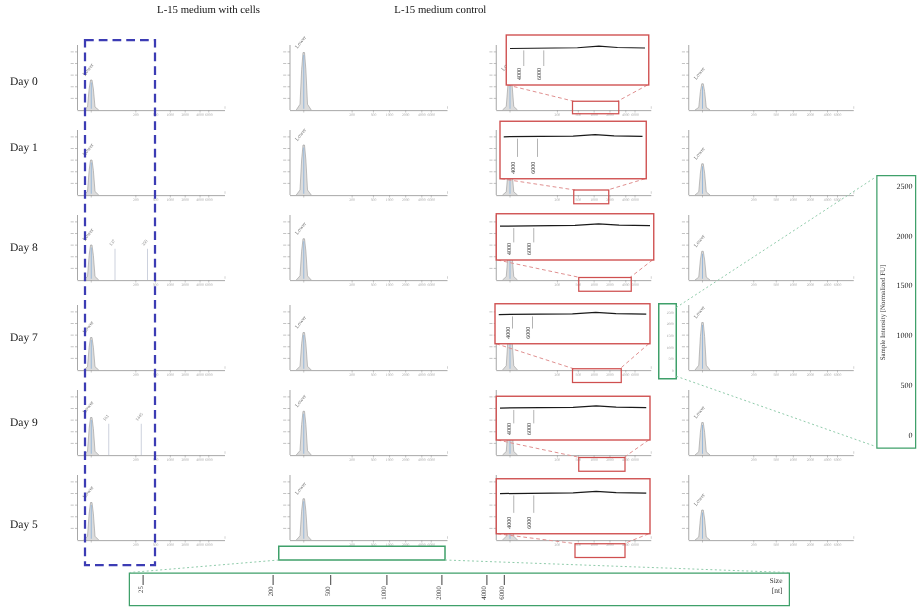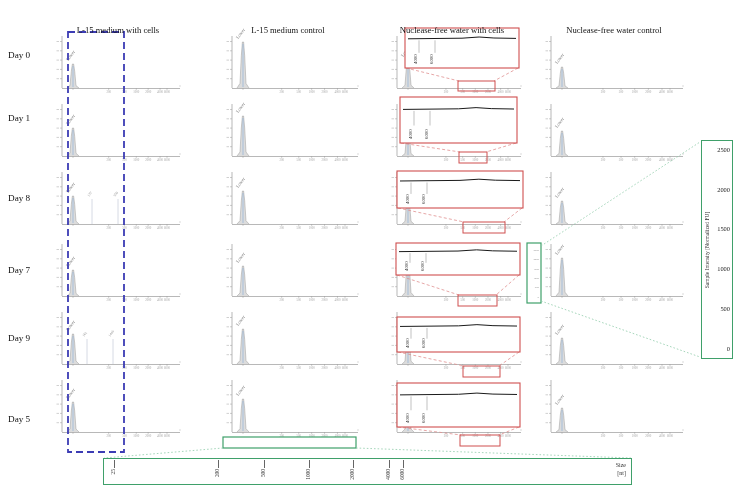--- a/index.html
+++ b/index.html
@@ -1,20 +1,20 @@
 <!DOCTYPE html>
 <html><head>
 <meta charset="utf-8">
 <style>
   html,body{margin:0;padding:0;background:#fff;}
   #fig{position:relative;width:735px;height:489px;background:#fff;overflow:hidden;
        font-family:"Liberation Serif",serif;color:#1a1a1a;}
   #fig-svg{position:absolute;left:0;top:0;}
   svg text{font-family:"Liberation Serif",serif;}
-  .col-h{position:absolute;top:2px;width:180px;text-align:center;font-size:8.6px;color:#111;margin-top:23px;}
+  .col-h{position:absolute;top:2px;width:180px;text-align:right;font-size:8.6px;color:#111;}
   .row-h{position:absolute;left:8px;width:36px;font-size:9.2px;color:#111;}
   
   .rbox{position:absolute;left:701px;top:140px;width:32px;height:219px;border:1.4px solid #3fa06a;
         background:#fff;box-sizing:border-box;}
   .rlabel{position:absolute;left:2px;top:50%;transform:translateY(-50%) rotate(180deg);
           writing-mode:vertical-rl;font-size:5.5px;color:#333;white-space:nowrap;}
   .rticks{position:absolute;right:2px;top:0;height:100%;display:flex;flex-direction:column;
           justify-content:space-between;box-sizing:border-box;padding:6px 0;text-align:right;}
   .rticks span{font-size:6.4px;color:#222;line-height:1;}
   
@@ -859,25 +859,23 @@
       <line x1="356" y1="448" x2="631" y2="458" stroke="#8fcbaa" stroke-width="0.8" stroke-dasharray="1.6 2"></line>
       <text x="539" y="251" font-size="2.8" fill="#9a9a9a" text-anchor="end">2500</text>
       <text x="539" y="260.3" font-size="2.8" fill="#9a9a9a" text-anchor="end">2000</text>
       <text x="539" y="269.6" font-size="2.8" fill="#9a9a9a" text-anchor="end">1500</text>
       <text x="539" y="278.9" font-size="2.8" fill="#9a9a9a" text-anchor="end">1000</text>
       <text x="539" y="288.2" font-size="2.8" fill="#9a9a9a" text-anchor="end">500</text>
       <text x="539" y="297.5" font-size="2.8" fill="#9a9a9a" text-anchor="end">0</text>
     </svg>
 
   <div class="col-h" style="left:28px">L-15 medium with cells</div>
-  <div class="col-h" style="left:198px">L-15 medium control</div>
-  <div class="col-h" style="left:362px">Nuclease-free water with cells</div>
-  <div class="col-h" style="left:524px">Nuclease-free water control</div>
+  <div class="col-h" style="left:209px">L-15 medium control</div>
 
-  <div class="row-h" style="top:50px">Day 0</div>
+  <div class="row-h" style="top:60px">Day 0</div>
   <div class="row-h" style="top:113px">Day 1</div>
   <div class="row-h" style="top:193px">Day 8</div>
   <div class="row-h" style="top:265px">Day 7</div>
   <div class="row-h" style="top:333px">Day 9</div>
   <div class="row-h" style="top:414px">Day 5</div>
 
   <div class="rbox">
     <span class="rlabel">Sample Intensity [Normalized FU]</span>
     <div class="rticks">
       <span>2500</span>

